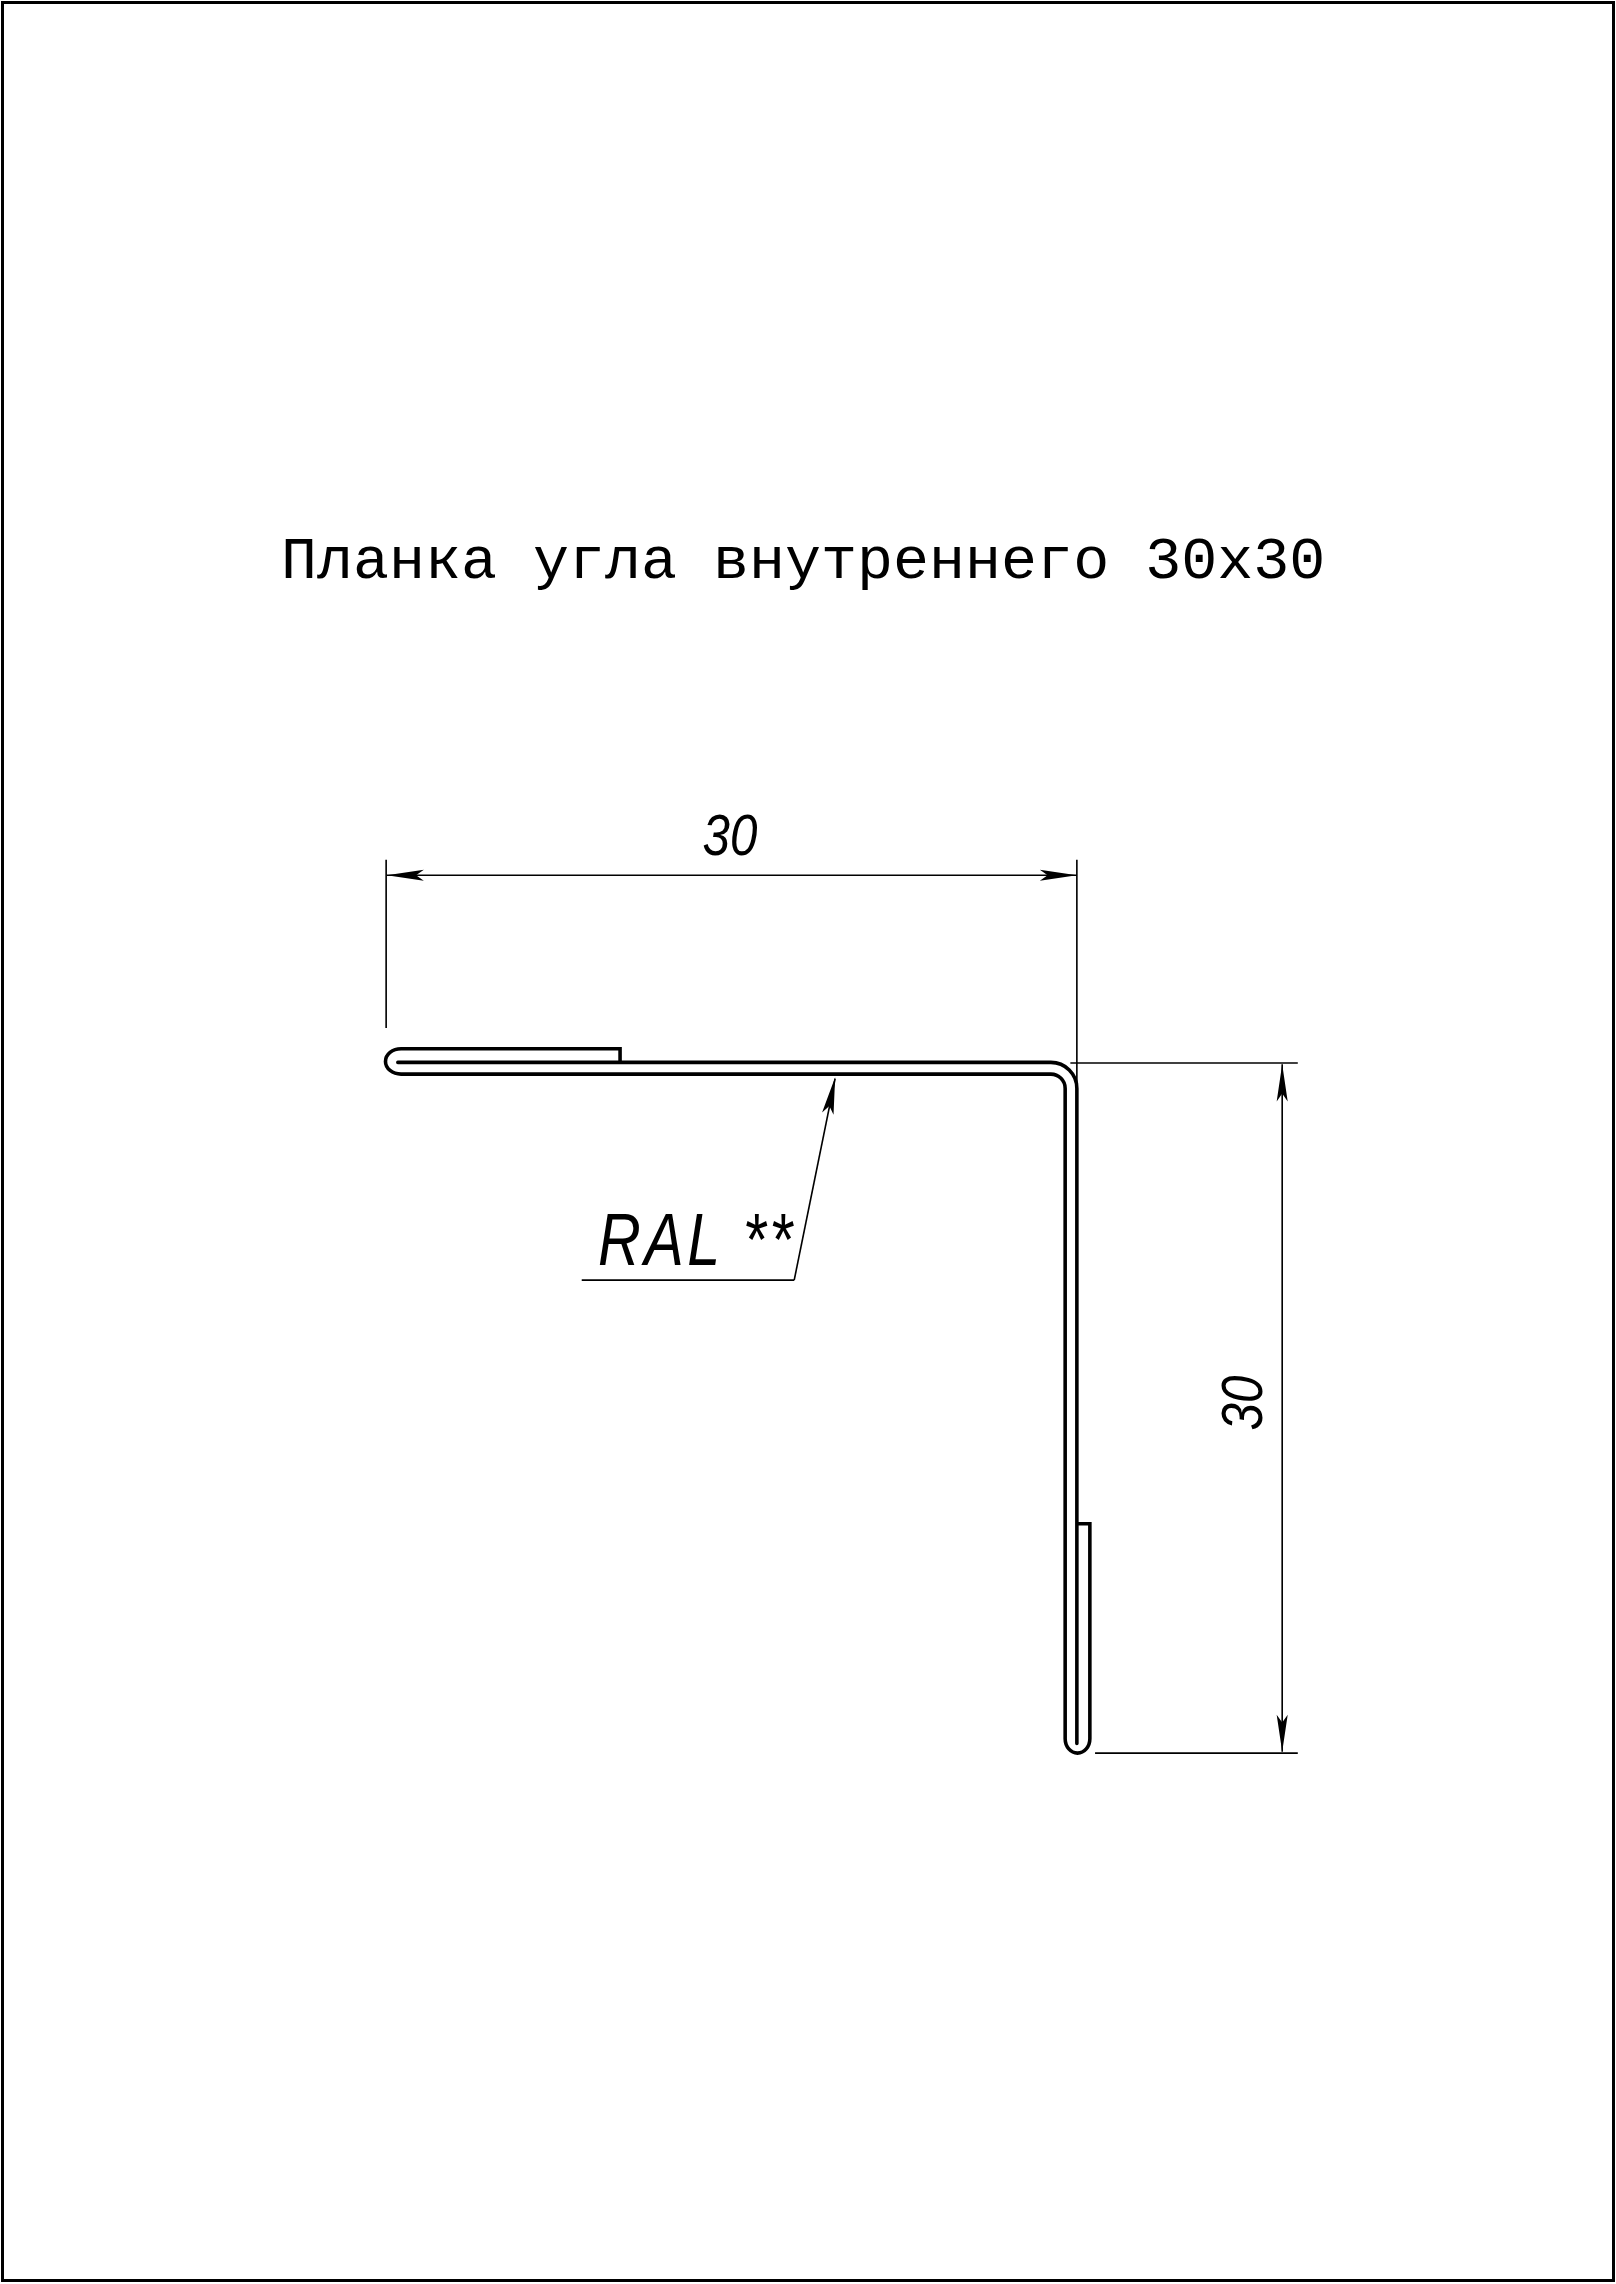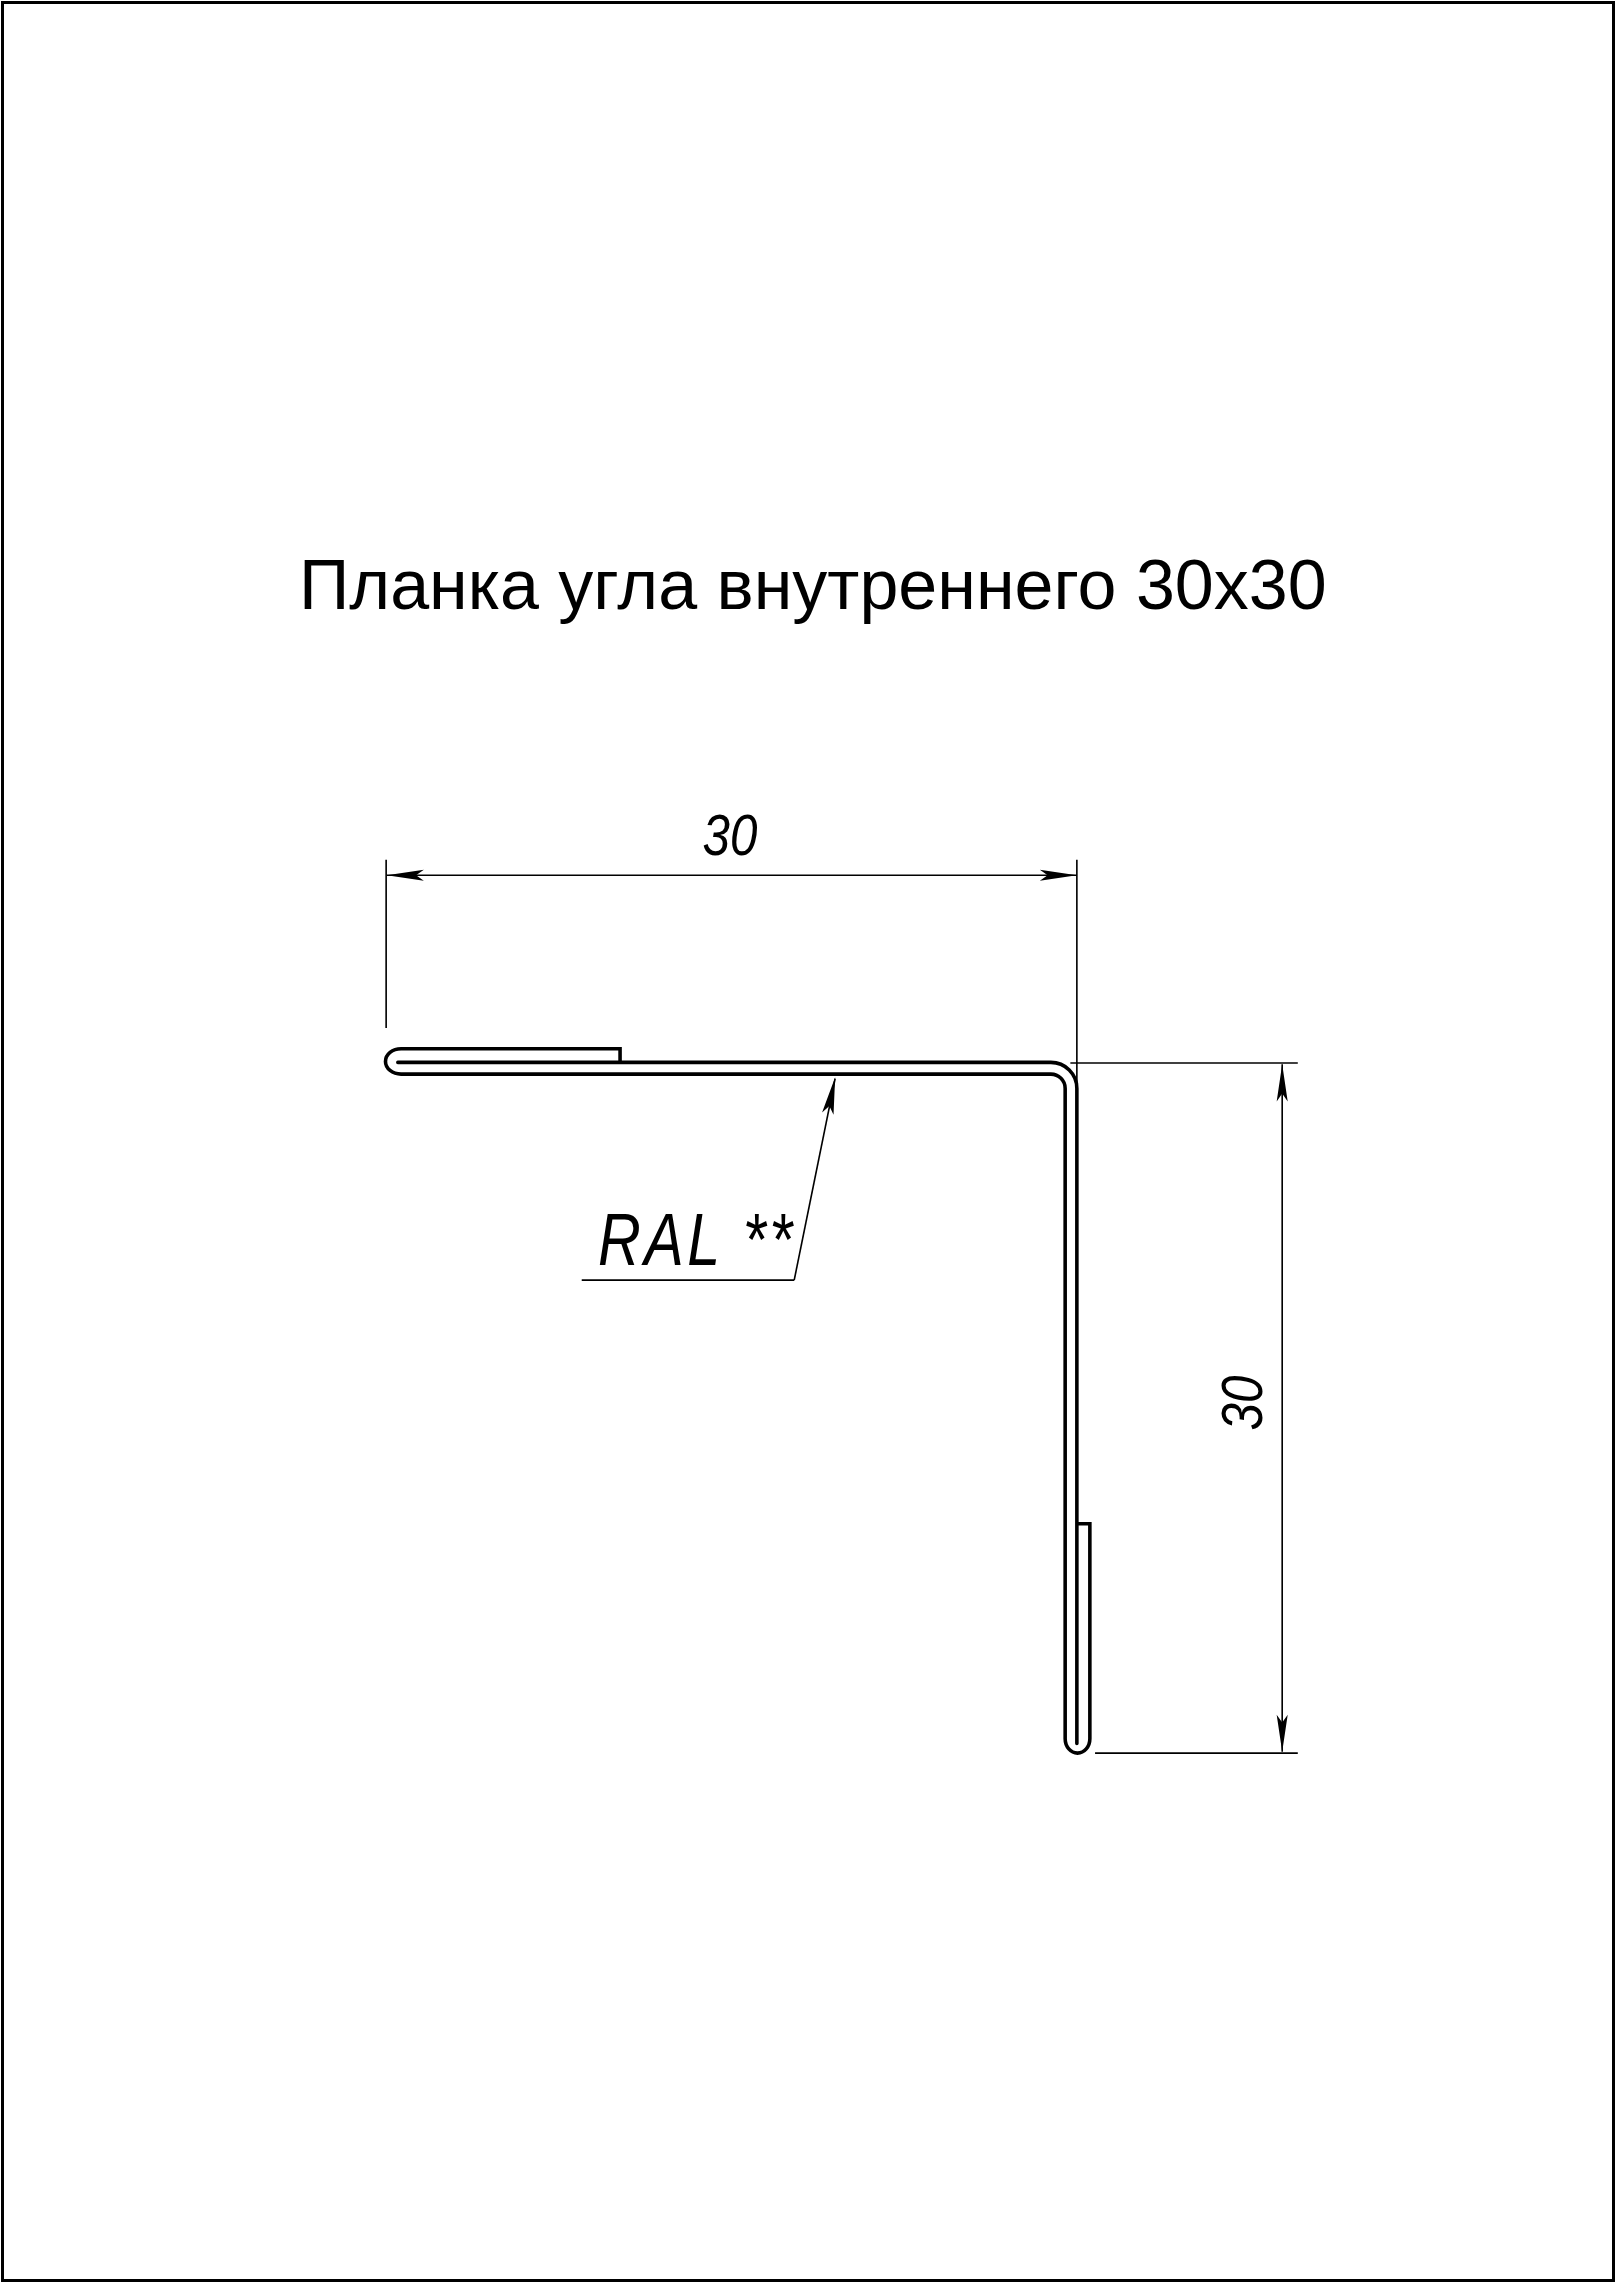--- a/index.html
+++ b/index.html
@@ -12,24 +12,24 @@
   }
   .page-border{
     position:absolute;
     left:1.3px;top:1.3px;right:1.9px;bottom:1.9px;
     border:3.2px solid #000;
     pointer-events:none;
   }
   .title{
     position:absolute;
     left:281px;top:532px;
-    margin:18px;
-    font-family:Liberation Sans, sans-serif;
+    margin:0;
+    font-family:Liberation Mono, monospace;
     font-weight:normal;
-    font-size:70px;
+    font-size:60px;
     line-height:1;
     color:#000;
     white-space:nowrap;
   }
   .drawing-svg{
     position:absolute;left:0;top:0;
   }
   .cad-text{
     position:absolute;
     font-family:"Liberation Sans", sans-serif;

